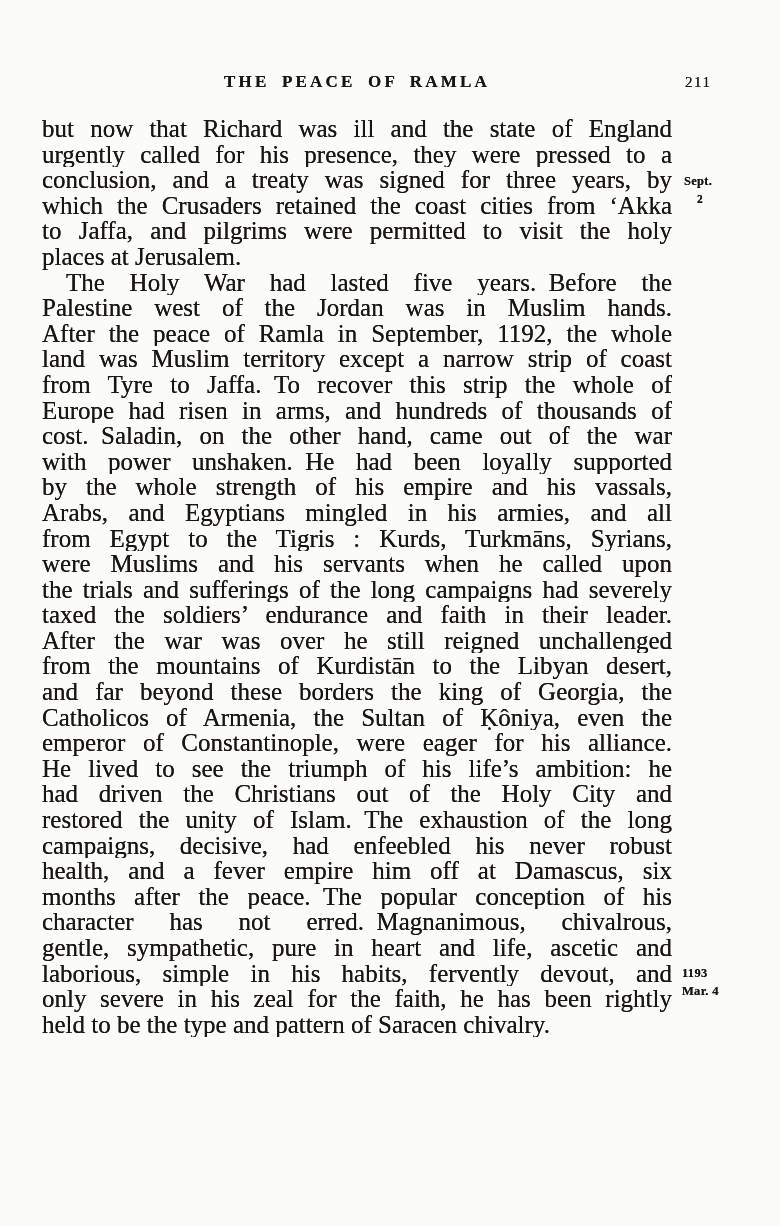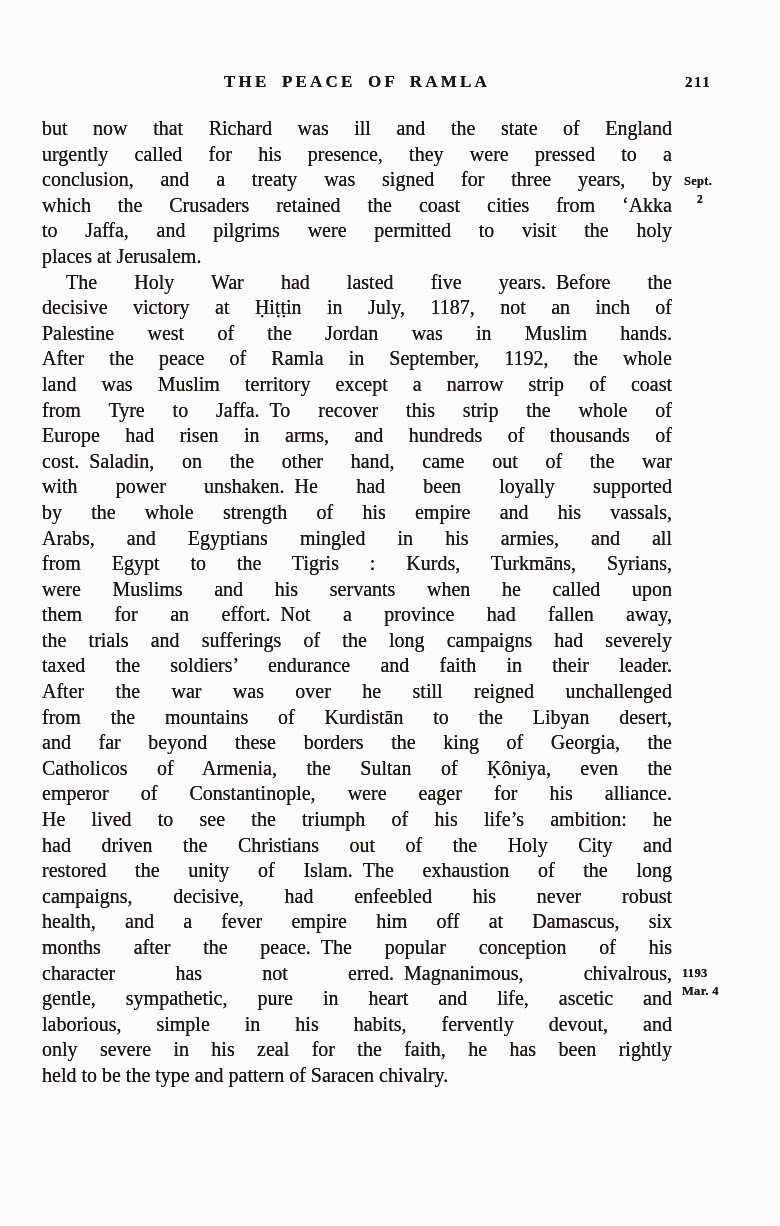--- a/index.html
+++ b/index.html
@@ -35,32 +35,32 @@
     letter-spacing: 3.2px;
     word-spacing: 5px;
     color: var(--ink);
     text-shadow: 0 0 0.5px rgba(20,16,12,0.85);
   }
   .page-number {
     position: absolute;
     top: 2px;
     left: 643px;
     font-size: 15px;
-    font-weight: bold;
+    font-weight: normal;
     letter-spacing: 1.5px;
     text-shadow: 0 0 0.5px rgba(20,16,12,0.85);
   }
   .body-text {
     position: absolute;
     top: 116px;
     left: 42px;
     width: 630px;
   }
   .para .line {
-    font-size: 20px;
+    font-size: 25px;
     line-height: 25.6px;
     height: 25.6px;
     overflow: hidden;
     text-align: justify;
     text-align-last: justify;
     white-space: normal;
     text-shadow: 0 0 0.55px rgba(22,18,14,0.9);
   }
   .para .line:last-child {
     text-align-last: left;
@@ -94,33 +94,31 @@
     <div class="para">
         <div class="line">but now that Richard was ill and the state of England</div>
         <div class="line">urgently called for his presence, they were pressed to a</div>
         <div class="line">conclusion, and a treaty was signed for three years, by</div>
         <div class="line">which the Crusaders retained the coast cities from ‘Akka</div>
         <div class="line">to Jaffa, and pilgrims were permitted to visit the holy</div>
         <div class="line">places at Jerusalem.</div>
       </div>
     <div class="para indented">
         <div class="line">The Holy War had lasted five years. Before the</div>
-        <div class="line">decisive victory at Ḥiṭṭin in July, 1187, not an inch of</div>
         <div class="line">Palestine west of the Jordan was in Muslim hands.</div>
         <div class="line">After the peace of Ramla in September, 1192, the whole</div>
         <div class="line">land was Muslim territory except a narrow strip of coast</div>
         <div class="line">from Tyre to Jaffa. To recover this strip the whole of</div>
         <div class="line">Europe had risen in arms, and hundreds of thousands of</div>
         <div class="line">cost. Saladin, on the other hand, came out of the war</div>
         <div class="line">with power unshaken. He had been loyally supported</div>
         <div class="line">by the whole strength of his empire and his vassals,</div>
         <div class="line">Arabs, and Egyptians mingled in his armies, and all</div>
         <div class="line">from Egypt to the Tigris : Kurds, Turkmāns, Syrians,</div>
         <div class="line">were Muslims and his servants when he called upon</div>
-        <div class="line">them for an effort. Not a province had fallen away,</div>
         <div class="line">the trials and sufferings of the long campaigns had severely</div>
         <div class="line">taxed the soldiers’ endurance and faith in their leader.</div>
         <div class="line">After the war was over he still reigned unchallenged</div>
         <div class="line">from the mountains of Kurdistān to the Libyan desert,</div>
         <div class="line">and far beyond these borders the king of Georgia, the</div>
         <div class="line">Catholicos of Armenia, the Sultan of Ḳôniya, even the</div>
         <div class="line">emperor of Constantinople, were eager for his alliance.</div>
         <div class="line">He lived to see the triumph of his life’s ambition: he</div>
         <div class="line">had driven the Christians out of the Holy City and</div>
         <div class="line">restored the unity of Islam. The exhaustion of the long</div>

